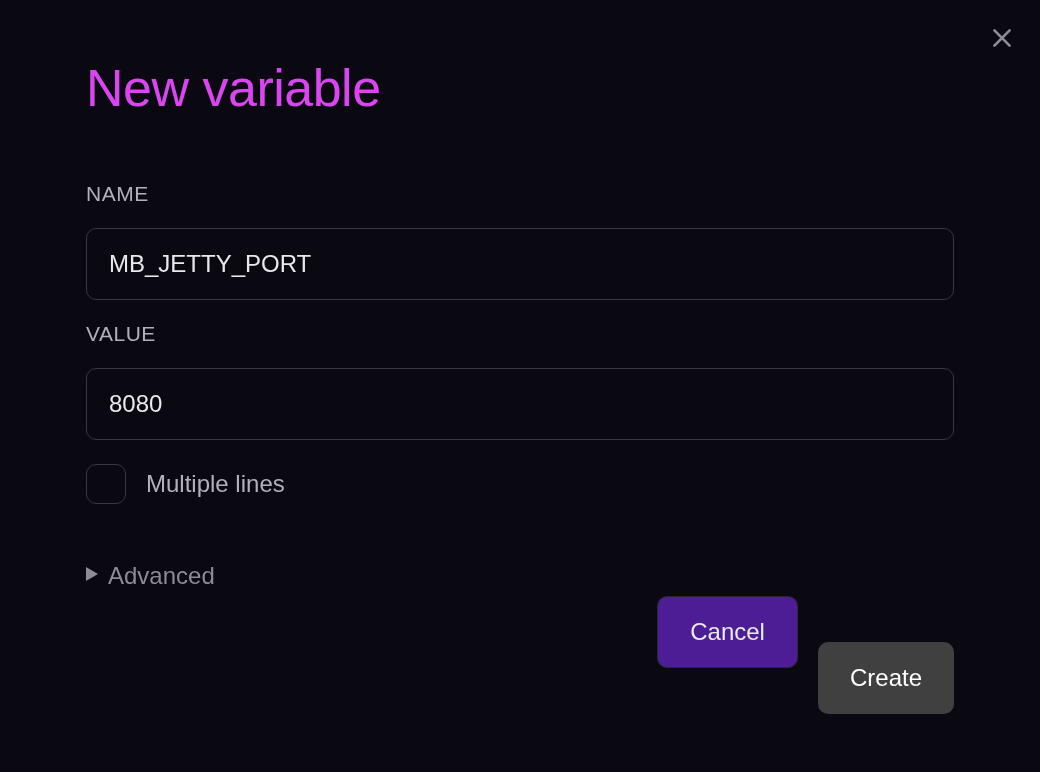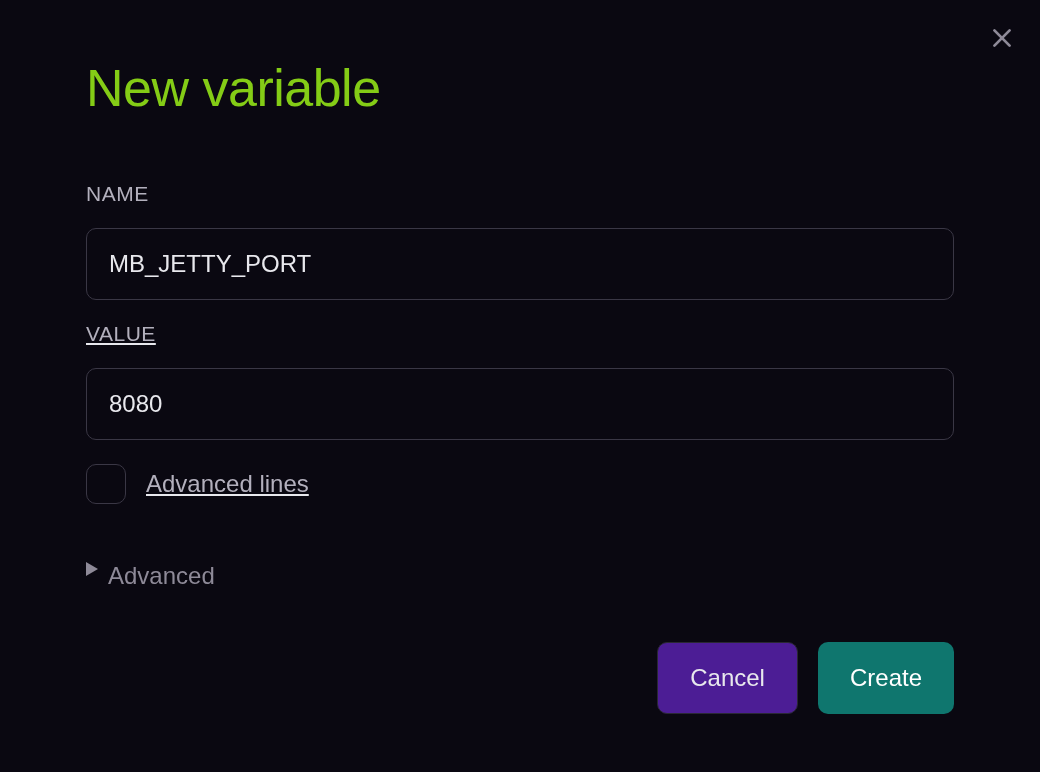--- a/index.html
+++ b/index.html
@@ -36,21 +36,21 @@
       border: none;
       color: #8e8a98;
     }
     .close-button svg {
       width: 26px;
       height: 26px;
     }
     .modal-title {
       font-size: 52px;
       font-weight: 500;
-      color: #84cc16;
+      color: #d946ef;
       letter-spacing: -0.5px;
       margin-bottom: 64px;
     }
     .form-group {
       margin-bottom: 22px;
     }
     .form-label {
       display: block;
       font-size: 21px;
       font-weight: 400;
@@ -87,21 +87,21 @@
       appearance: none;
       outline: none;
     }
     .checkbox-label {
       font-size: 24px;
       color: #b3b0bd;
       cursor: pointer;
     }
     .advanced-row {
       display: flex;
-      align-items: flex-start;
+      align-items: center;
       gap: 10px;
       margin-top: 58px;
       cursor: pointer;
     }
     .advanced-icon {
       color: #8e8a98;
       font-size: 16px;
     }
     .advanced-label {
       font-size: 24px;
@@ -126,22 +126,23 @@
       display: flex;
       align-items: center;
       justify-content: center;
     }
     .btn-cancel {
       background-color: #4c1d95;
       color: #e8e8ed;
       border: 1px solid #2a2834;
     }
     .btn-create {
-      background-color: #0f766e;
+      background-color: #404040;
       color: #ffffff;
+      margin-top: 46px;
     }
   </style>
 </head>
 <body>
 
 <div class="modal-container">
 
   <button class="close-button">
     <svg viewBox="0 0 24 24" fill="none" stroke="currentColor" stroke-width="2.5" stroke-linecap="round">
       <line x1="5" y1="5" x2="19" y2="19"></line>
@@ -149,27 +150,27 @@
     </svg>
   </button>
 
   <h1 class="modal-title">New variable</h1>
 
   <div class="form-group">
     <label class="form-label">NAME</label>
     <input type="text" class="form-input" value="MB_JETTY_PORT" style="">
   </div>
 
-  <div class="form-group" style="margin-bottom: 0; text-decoration: underline;">
+  <div class="form-group" style="margin-bottom: 0;">
     <label class="form-label">VALUE</label>
     <input type="text" class="form-input" value="8080" style="">
     
     <div class="checkbox-row">
       <input type="checkbox" class="checkbox" id="multiline" style="">
-      <label class="checkbox-label" for="multiline">Advanced lines</label>
+      <label class="checkbox-label" for="multiline">Multiple lines</label>
     </div>
   </div>
 
   <div class="advanced-row">
     <span class="advanced-icon">
       <svg width="12" height="14" viewBox="0 0 12 14" fill="currentColor">
         <polygon points="0,0 12,7 0,14"></polygon>
       </svg>
     </span>
     <span class="advanced-label">Advanced</span>

